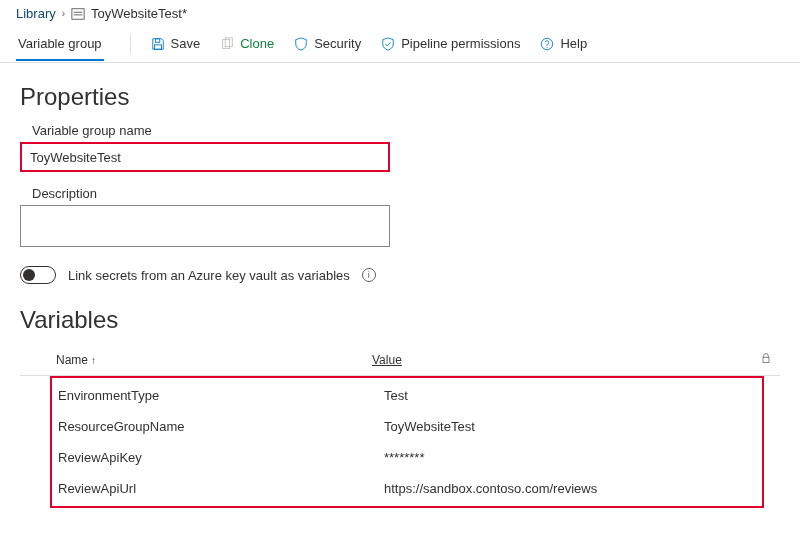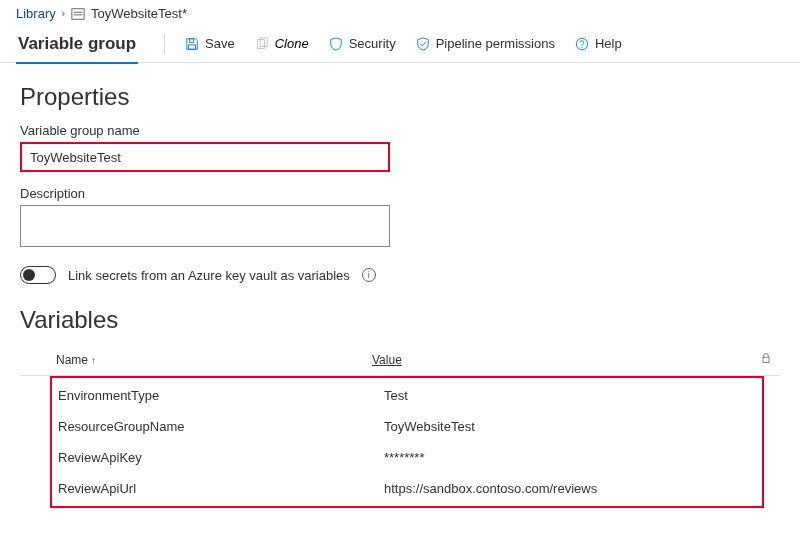--- a/index.html
+++ b/index.html
@@ -25,41 +25,41 @@
     display: flex;
     align-items: center;
     gap: 0;
     padding: 2px 16px 0;
     border-bottom: 1px solid #e1dfdd;
     height: 40px;
   }
   .tab {
     padding: 10px 2px 8px;
     margin-right: 22px;
-    font-size: 17px;
+    font-size: 13px;
     color: #323130;
     border-bottom: 2px solid #0078d4;
-    font-weight: 700;
+    font-weight: 400;
   }
   .divider {
     width:1px; height:20px; background:#e1dfdd; margin: 0 10px 0 4px;
   }
   .tool-btn {
     display:flex; align-items:center; gap:6px;
     padding: 6px 10px;
     color:#323130; font-size:13px;
     cursor:pointer;
     background:none; border:none;
   }
-  .tool-btn.disabled { color:#000000;font-style:italic; }
+  .tool-btn.disabled { color:#15803d; }
   .ico { width:14px; height:14px; display:inline-flex; align-items:center; justify-content:center; }
   .ico svg { width:14px; height:14px; }
   .content { padding: 14px 20px; }
   h2.section { font-size: 24px; font-weight: 400; margin: 6px 0 12px; color:#323130;}
-  .field-label { font-size: 13px; color:#323130; margin: 8px 0 4px; }
+  .field-label { font-size: 13px; color:#323130; margin: 8px 12px 4px; }
   .text-input {
     width: 370px; height: 30px;
     border: 1px solid #8a8886;
     padding: 4px 8px; font-size:13px; color:#323130;
     outline:none;
   }
   .desc-input {
     width: 370px; height: 42px;
     border: 1px solid #8a8886;
     padding: 4px 8px; font-size:13px; outline:none;

